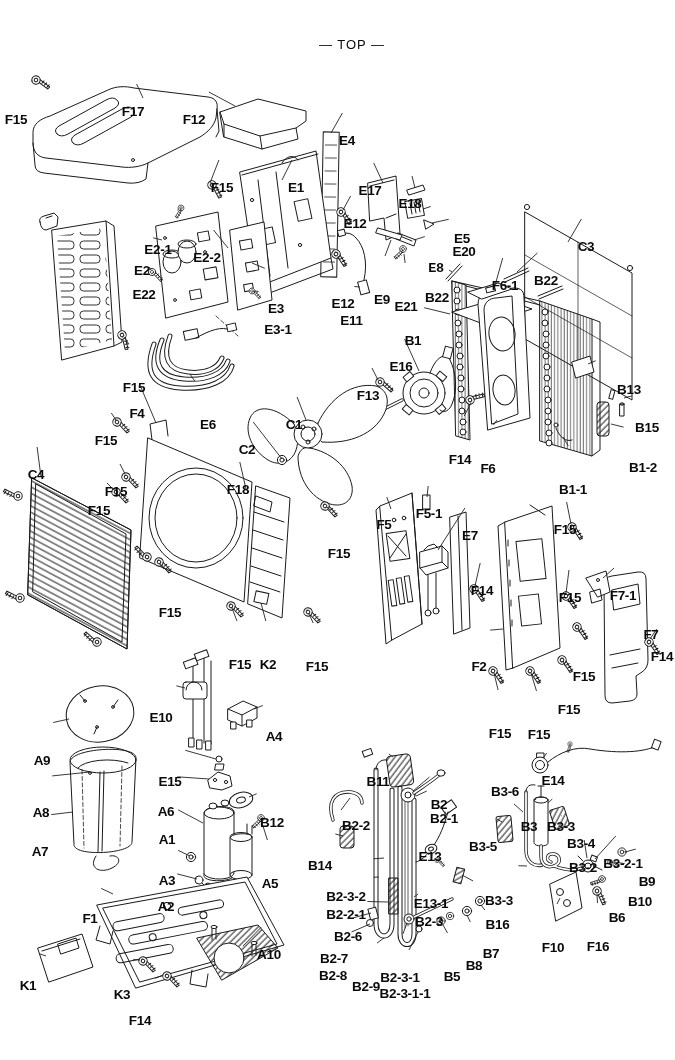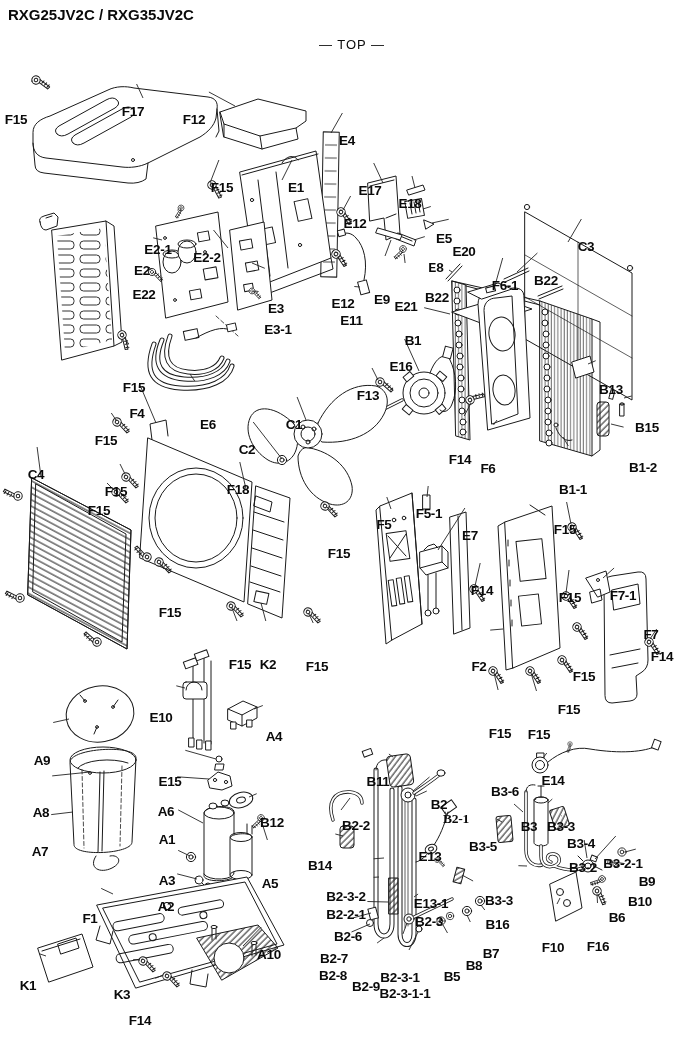--- a/index.html
+++ b/index.html
@@ -650,33 +650,32 @@
         <line x1="615.8" y1="836.0" x2="595" y2="859"></line>
         <line x1="635.8" y1="849.1" x2="625" y2="852"></line>
         <line x1="624.7" y1="863.6" x2="614" y2="862"></line>
         <line x1="518.4" y1="865.7" x2="527" y2="866"></line>
         <line x1="605.8" y1="878.3" x2="605" y2="878"></line>
         <line x1="557.0" y1="904.0" x2="560" y2="898"></line>
         <line x1="597.5" y1="903.0" x2="597" y2="894"></line>
       </g>
   </svg>
 
-  <div class="title">RXG25JV2C / RXG35JV2C</div>
   <div class="toplabel">— TOP —</div>
   <div id="labels">
       <div class="plabel" style="left: 16px; top: 84px;">F15</div>
       <div class="plabel" style="left: 133px; top: 76px;">F17</div>
       <div class="plabel" style="left: 194px; top: 84px;">F12</div>
       <div class="plabel" style="left: 347px; top: 105px;">E4</div>
       <div class="plabel" style="left: 222px; top: 152px;">F15</div>
       <div class="plabel" style="left: 296px; top: 152px;">E1</div>
       <div class="plabel" style="left: 370px; top: 155px;">E17</div>
       <div class="plabel" style="left: 410px; top: 168px;">E18</div>
       <div class="plabel" style="left: 355px; top: 188px;">E12</div>
-      <div class="plabel" style="left: 444px; top: 203px;">E5</div>
+      <div class="plabel" style="left: 462px; top: 203px;">E5</div>
       <div class="plabel" style="left: 464px; top: 216px;">E20</div>
       <div class="plabel" style="left: 436px; top: 233px; font-family: Liberation Mono, monospace;">E8</div>
       <div class="plabel" style="left: 158px; top: 214px;">E2-1</div>
       <div class="plabel" style="left: 207px; top: 222px;">E2-2</div>
       <div class="plabel" style="left: 142px; top: 235px;">E2</div>
       <div class="plabel" style="left: 144px; top: 259px;">E22</div>
       <div class="plabel" style="left: 276px; top: 273px;">E3</div>
       <div class="plabel" style="left: 278px; top: 294px;">E3-1</div>
       <div class="plabel" style="left: 343px; top: 268px;">E12</div>
       <div class="plabel" style="left: 339px; top: 285px; padding-left: 25px;">E11</div>
@@ -686,21 +685,21 @@
       <div class="plabel" style="left: 505px; top: 250px;">F6-1</div>
       <div class="plabel" style="left: 546px; top: 245px;">B22</div>
       <div class="plabel" style="left: 586px; top: 211px;">C3</div>
       <div class="plabel" style="left: 413px; top: 305px;">B1</div>
       <div class="plabel" style="left: 401px; top: 331px;">E16</div>
       <div class="plabel" style="left: 368px; top: 360px;">F13</div>
       <div class="plabel" style="left: 294px; top: 389px;">C1</div>
       <div class="plabel" style="left: 247px; top: 414px;">C2</div>
       <div class="plabel" style="left: 460px; top: 424px;">F14</div>
       <div class="plabel" style="left: 488px; top: 433px;">F6</div>
-      <div class="plabel" style="left: 611px; top: 354px;">B13</div>
+      <div class="plabel" style="left: 611px; top: 354px; padding-left: 36px;">B13</div>
       <div class="plabel" style="left: 647px; top: 392px;">B15</div>
       <div class="plabel" style="left: 643px; top: 432px;">B1-2</div>
       <div class="plabel" style="left: 573px; top: 454px;">B1-1</div>
       <div class="plabel" style="left: 134px; top: 352px;">F15</div>
       <div class="plabel" style="left: 137px; top: 378px;">F4</div>
       <div class="plabel" style="left: 208px; top: 389px;">E6</div>
       <div class="plabel" style="left: 106px; top: 405px;">F15</div>
       <div class="plabel" style="left: 36px; top: 439px;">C4</div>
       <div class="plabel" style="left: 116px; top: 456px;">F15</div>
       <div class="plabel" style="left: 99px; top: 475px;">F15</div>
@@ -736,21 +735,21 @@
       <div class="plabel" style="left: 270px; top: 848px;">A5</div>
       <div class="plabel" style="left: 167px; top: 845px;">A3</div>
       <div class="plabel" style="left: 166px; top: 871px;">A2</div>
       <div class="plabel" style="left: 90px; top: 883px;">F1</div>
       <div class="plabel" style="left: 269px; top: 919px;">A10</div>
       <div class="plabel" style="left: 28px; top: 950px;">K1</div>
       <div class="plabel" style="left: 122px; top: 959px;">K3</div>
       <div class="plabel" style="left: 140px; top: 985px;">F14</div>
       <div class="plabel" style="left: 378px; top: 746px;">B11</div>
       <div class="plabel" style="left: 439px; top: 769px;">B2</div>
-      <div class="plabel" style="left: 456px; top: 783px; font-family: Liberation Serif, serif;">B2-1</div>
+      <div class="plabel" style="left: 444px; top: 783px;">B2-1</div>
       <div class="plabel" style="left: 356px; top: 790px;">B2-2</div>
       <div class="plabel" style="left: 430px; top: 821px;">E13</div>
       <div class="plabel" style="left: 320px; top: 830px;">B14</div>
       <div class="plabel" style="left: 346px; top: 861px;">B2-3-2</div>
       <div class="plabel" style="left: 431px; top: 868px;">E13-1</div>
       <div class="plabel" style="left: 346px; top: 879px;">B2-2-1</div>
       <div class="plabel" style="left: 429px; top: 886px;">B2-3</div>
       <div class="plabel" style="left: 488px; top: 889px; padding-left: 19px;">B16</div>
       <div class="plabel" style="left: 348px; top: 901px;">B2-6</div>
       <div class="plabel" style="left: 334px; top: 923px;">B2-7</div>

